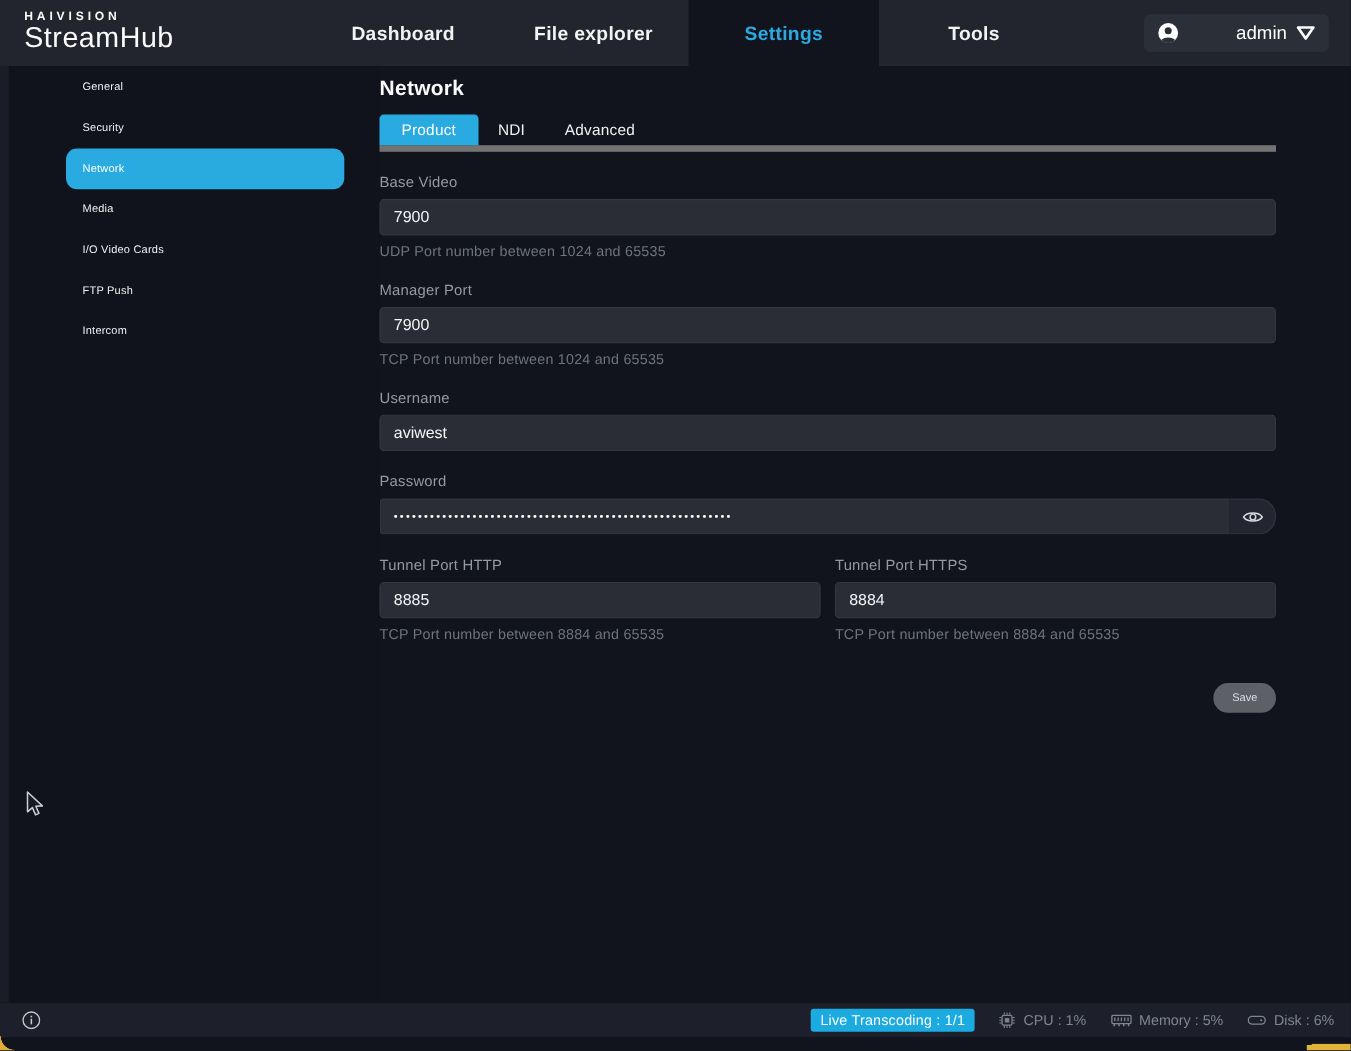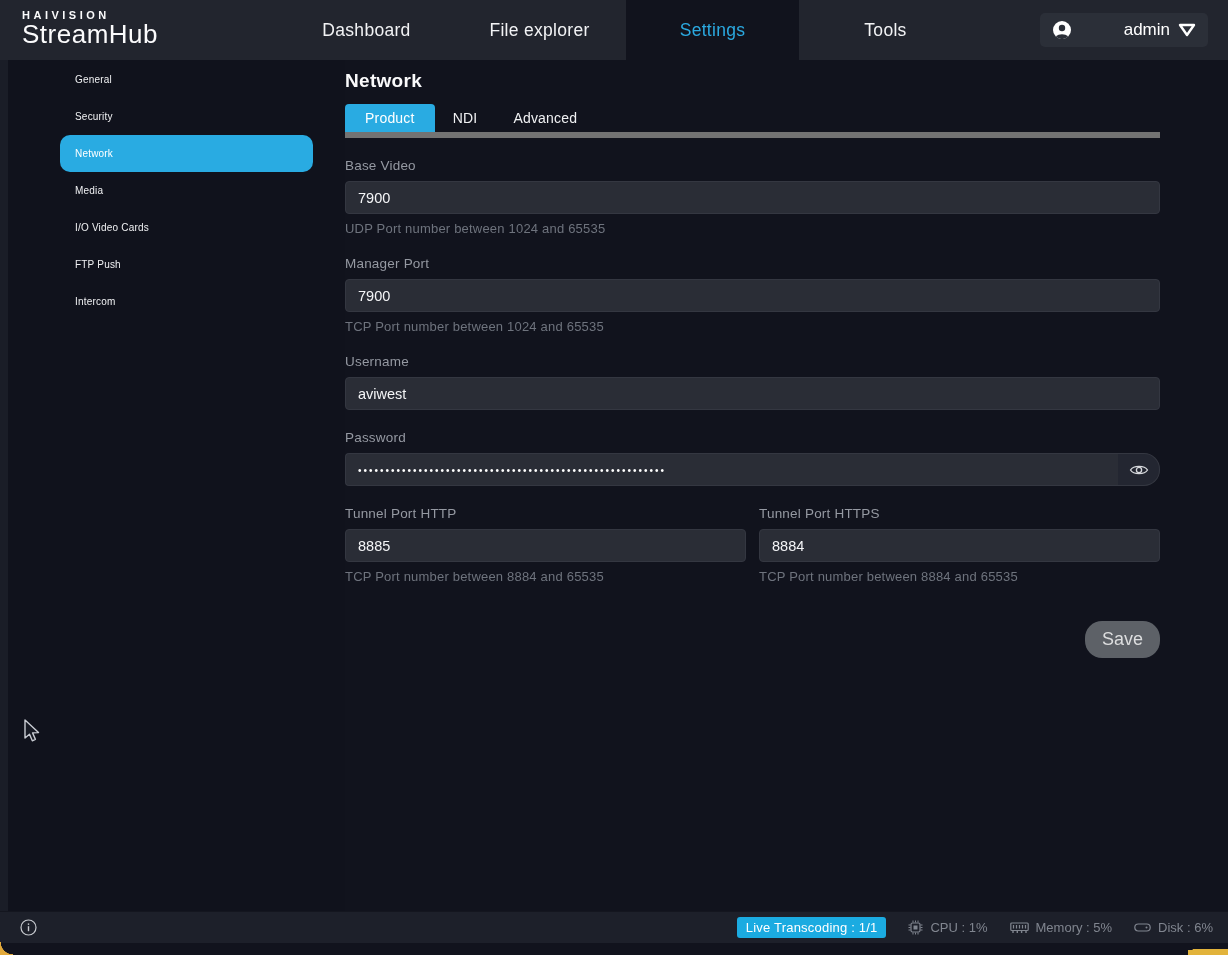--- a/index.html
+++ b/index.html
@@ -14,21 +14,21 @@
   
   .topnav {
     position:absolute; top:0; left:0; width:1228px; height:60px;
     background:#22252e; display:flex; align-items:stretch;
   }
   .logo-block { width:280px; padding:9px 0 0 22px; }
   .logo-company { font-size:11px; font-weight:bold; letter-spacing:3.5px; color:#fbfbfc; }
   .logo-product { font-size:26px; font-weight:300; color:#fbfbfc; letter-spacing:0.5px; margin-top:-2px; }
   .nav-tab {
     width:173px; display:flex; align-items:center; justify-content:center;
-    font-size:17.5px; color:#f2f3f5; font-weight:400; cursor:pointer;
+    font-size:17.5px; color:#f2f3f5; font-weight:700; cursor:pointer;
     letter-spacing:0.3px;
   }
   .nav-tab.active { background:#11131d; color:#2ba9e0; }
   .nav-user-wrap { flex:1; display:flex; align-items:center; justify-content:flex-end; padding-right:20px; }
   .user-chip {
     display:flex; align-items:center; gap:8px;
     background:#2b2f38; border-radius:5px; padding:7px 12px; cursor:pointer;
   }
   .user-chip .uname { font-size:17px; color:#ffffff;margin-left:44px; }
   
@@ -75,21 +75,21 @@
   .eye-btn {
     width:42px; background:#232631; border:1px solid #343741; border-left:none;
     border-radius:0 16px 16px 0; display:flex; align-items:center; justify-content:center;
     cursor:pointer;
   }
   .two-col { display:flex; gap:13px; margin-top:20px; }
   .two-col .col { flex:1; }
   .save-row { display:flex; justify-content:flex-end; margin-top:37px; }
   .save-btn {
     background:#5d6167; color:#dcddde; border:none; border-radius:17px;
-    font-size:18px; padding:8px 17px; cursor:pointer;
+    font-size:10px; padding:8px 17px; cursor:pointer;
     font-family:"Liberation Sans", sans-serif;
   }
   
   .statusbar {
     position:absolute; left:0; bottom:12px; width:1228px; height:32px;
     background:#1d202a; border-top:1px solid #14161f;
     display:flex; align-items:center; padding:0 15px 0 20px;
   }
   .sb-right { margin-left:auto; display:flex; align-items:center; gap:22px; }
   .live-pill {

